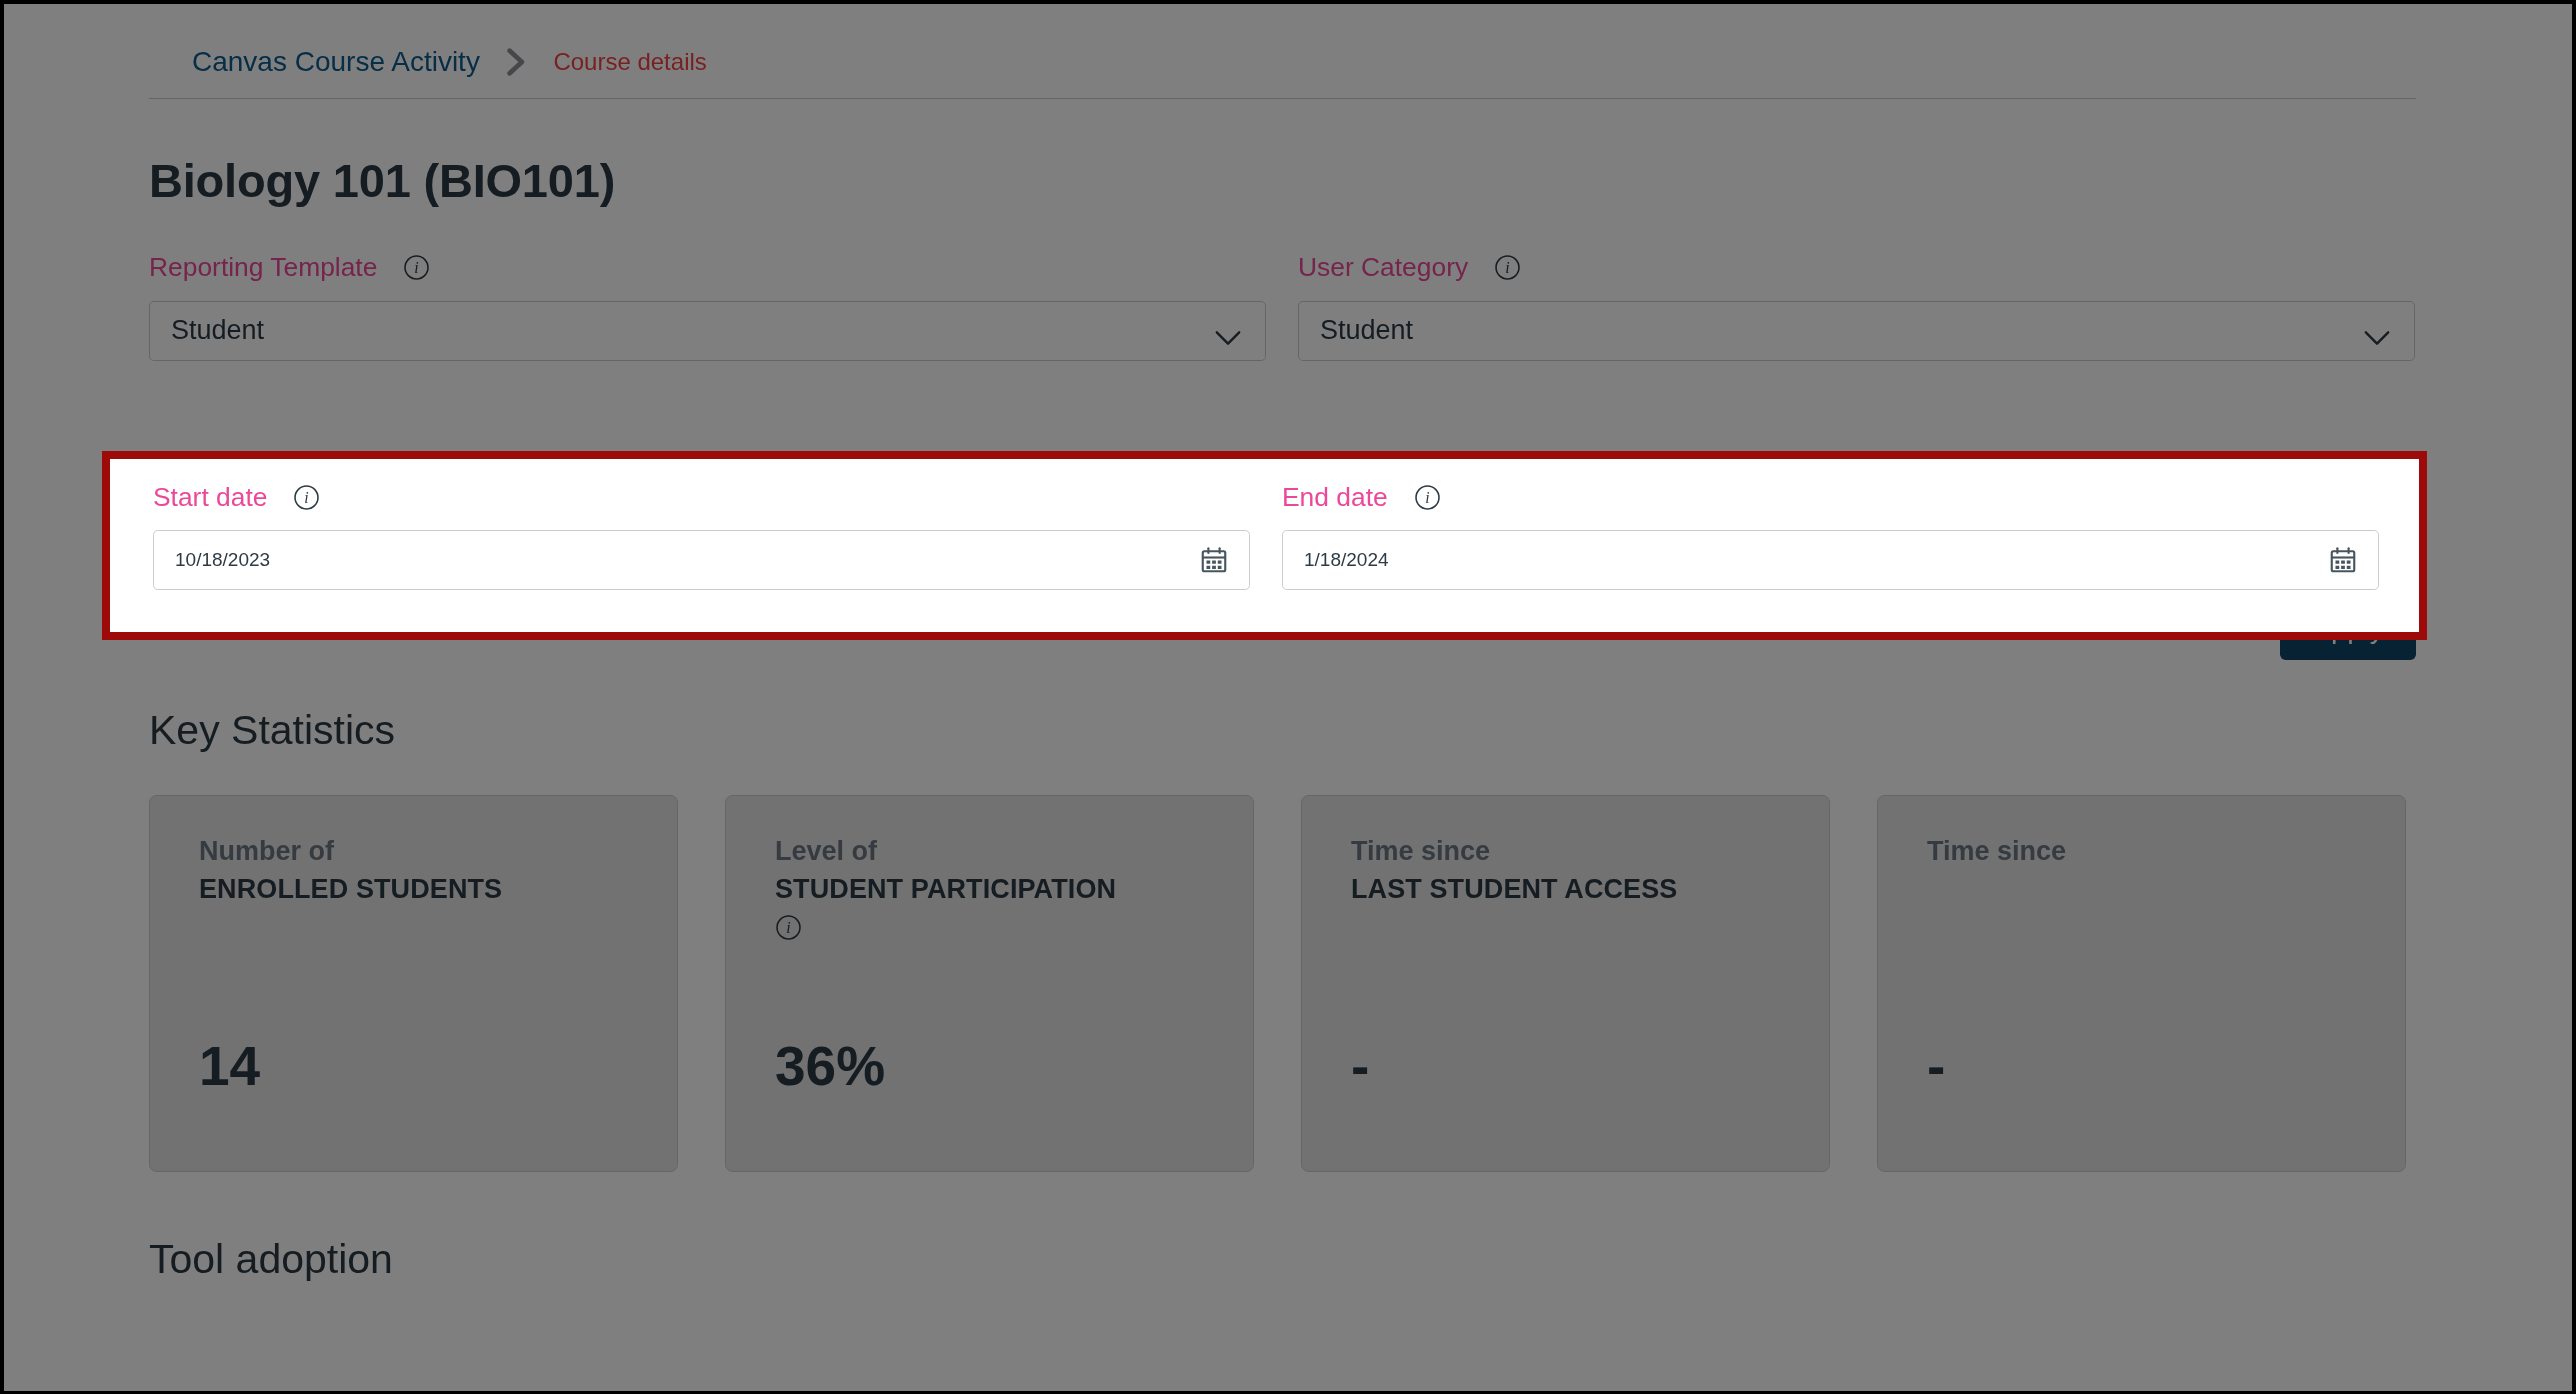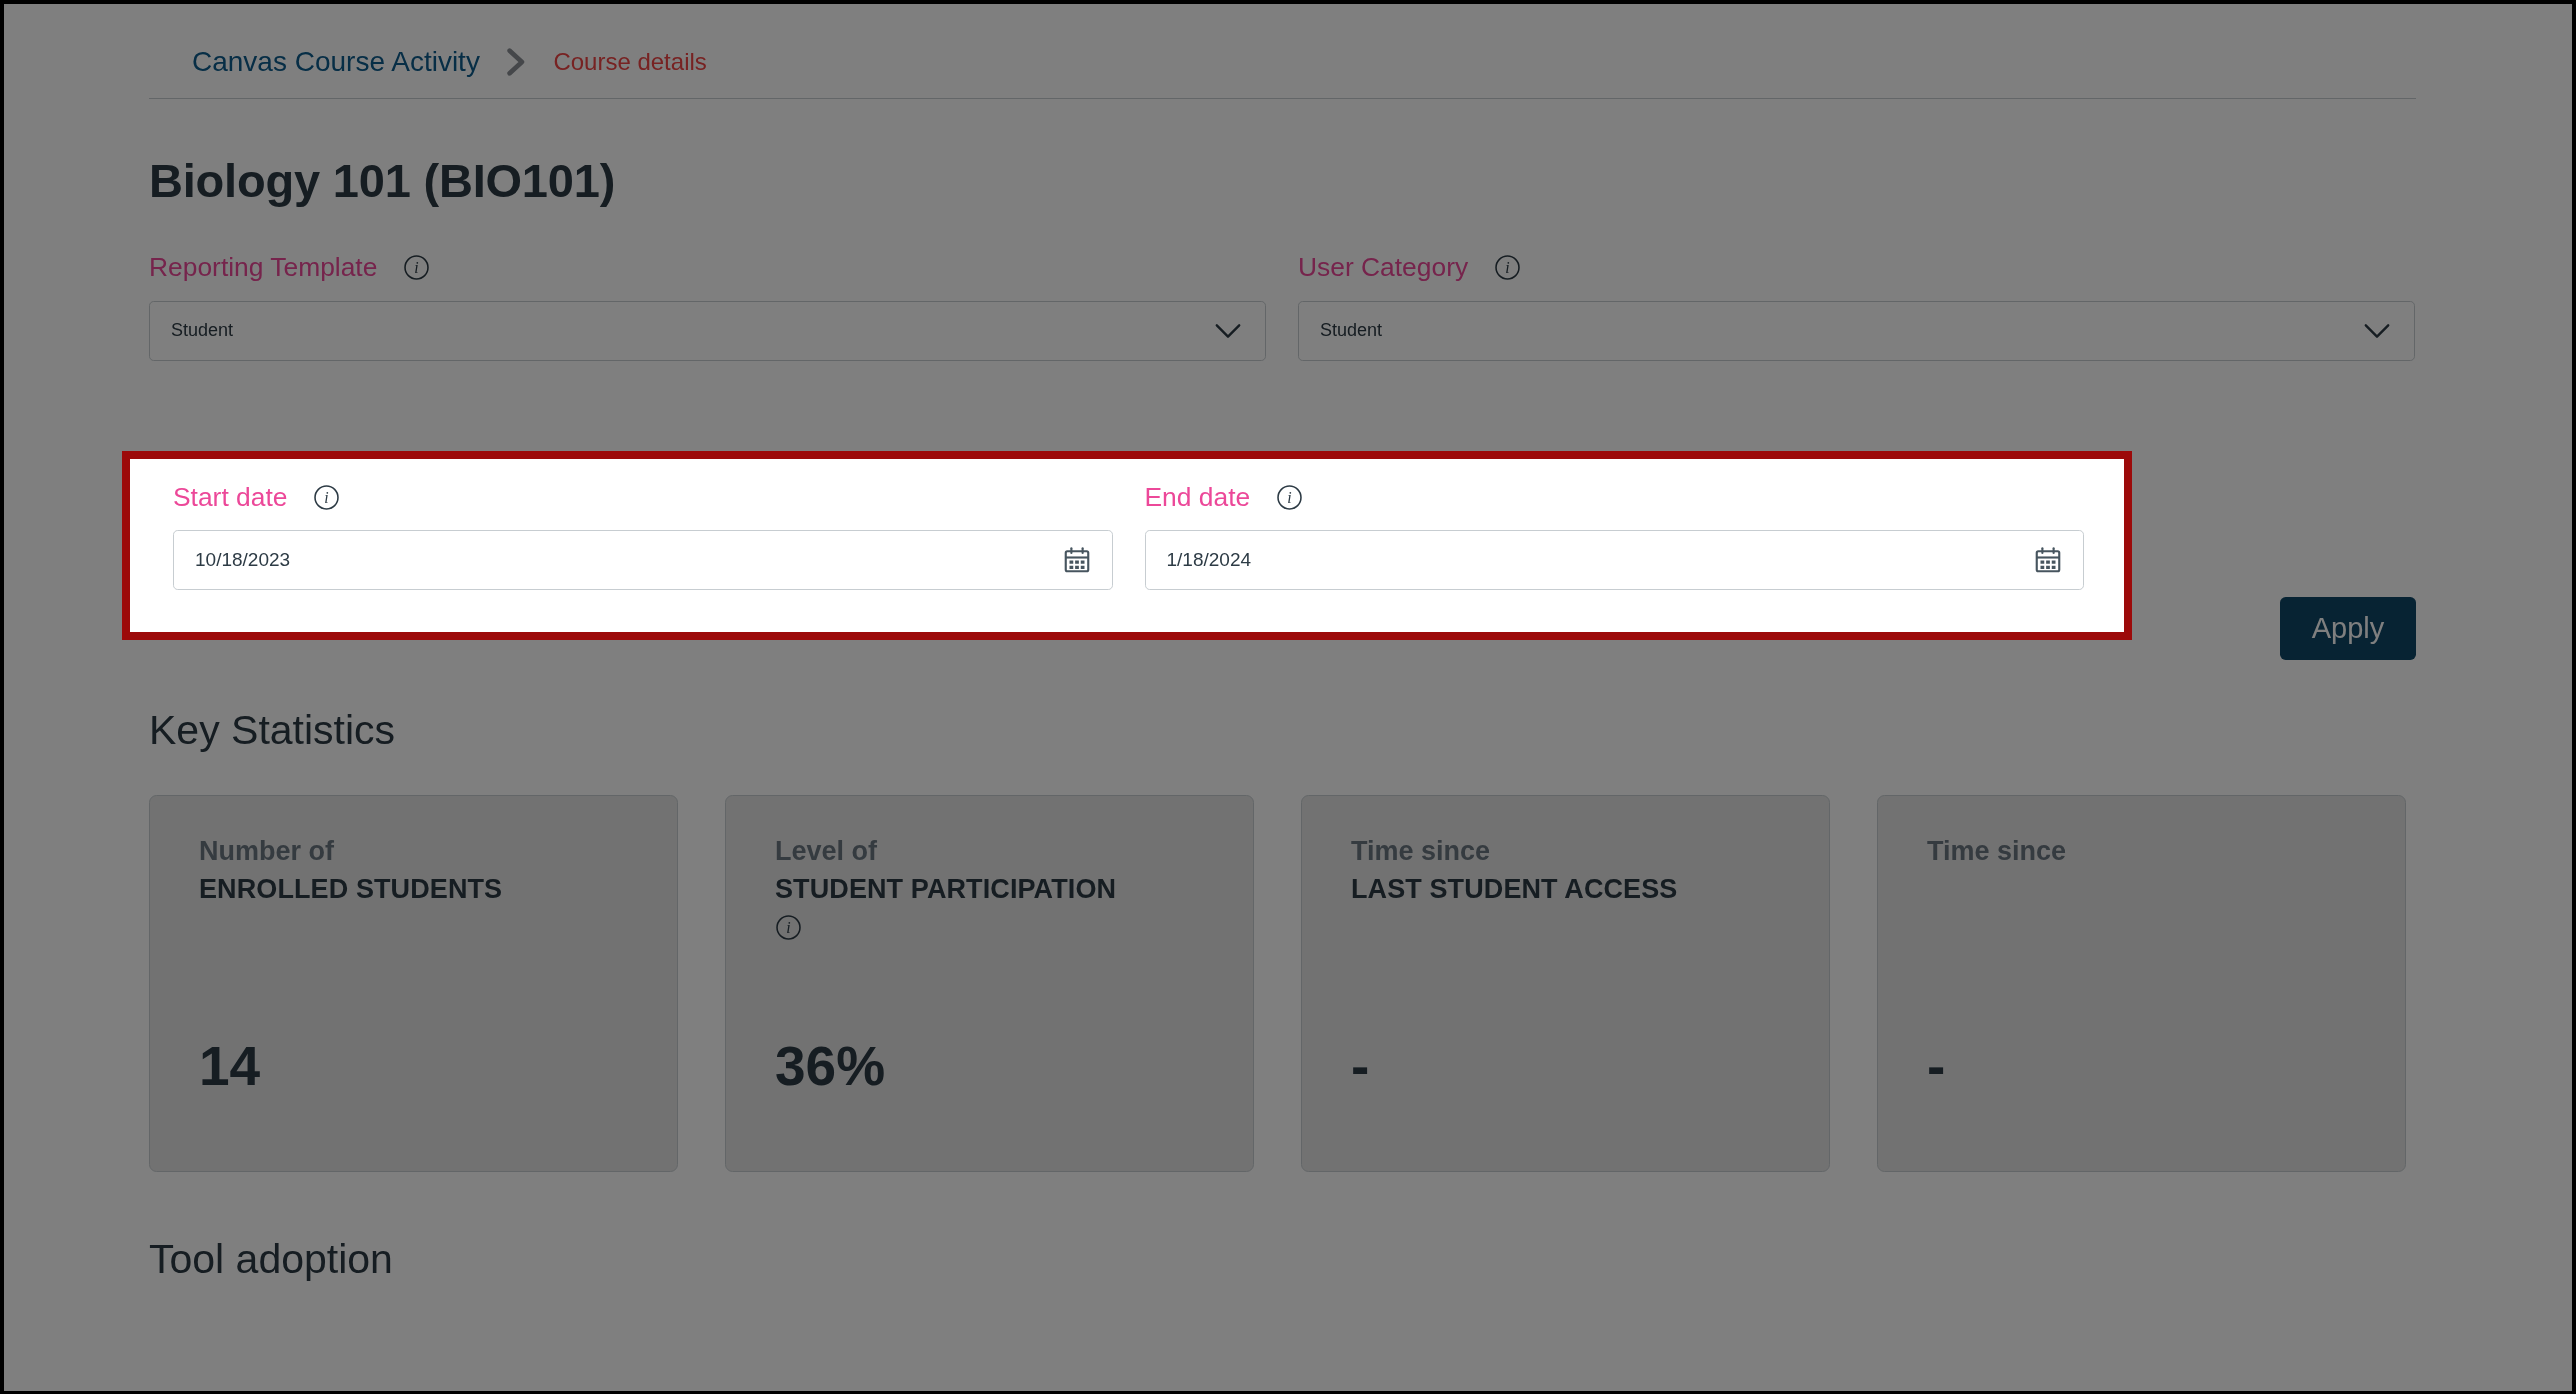--- a/index.html
+++ b/index.html
@@ -108,38 +108,38 @@
 
   .select-box {
     position: relative;
     height: 60px;
     border: 0.9px solid #C7CDD1;
     border-radius: 4.7px;
     background: #ffffff;
     display: flex;
     align-items: center;
     padding: 0 21px;
-    font-size: 18px;
+    font-size: 27px;
     color: #2D3B45;
   }
   .select-box .chev {
     position: absolute;
     right: 22.6px;
     top: 50%;
     transform: translateY(-50%);
     width: 28px;
     height: 17px;
   }
 
   
   .highlight-box {
     position: absolute;
-    left: 122px;
+    left: 102px;
     top: 451px;
-    width: 2010px;
+    width: 2325px;
     height: 189px;
     border: 8.5px solid #9C0A0A;
     background: #ffffff;
     z-index: 5;
   }
   .highlight-inner {
     position: relative;
     width: 100%;
     height: 100%;
     padding: 22px 40px 0 43px;

